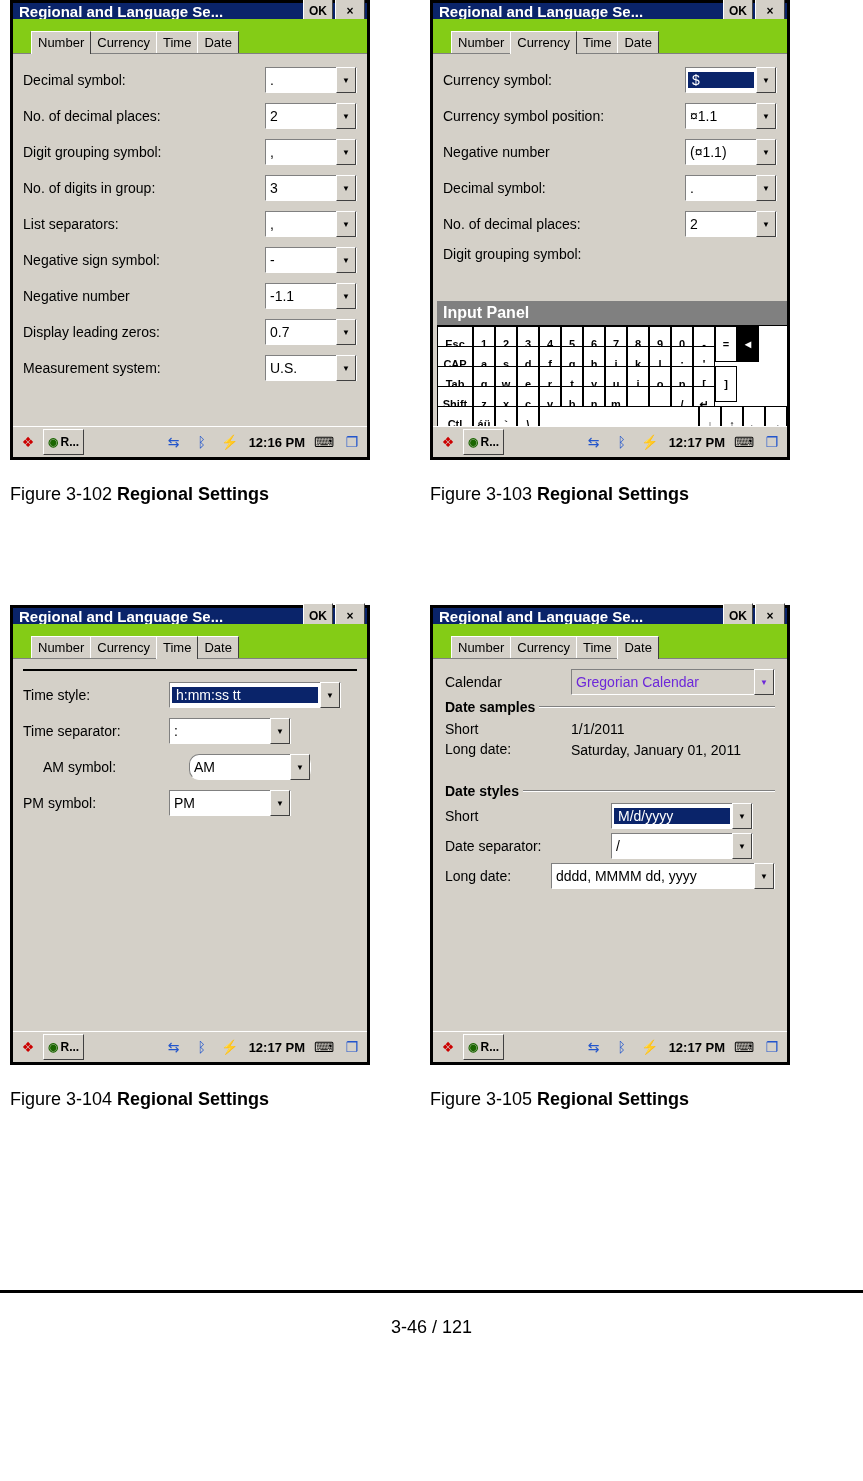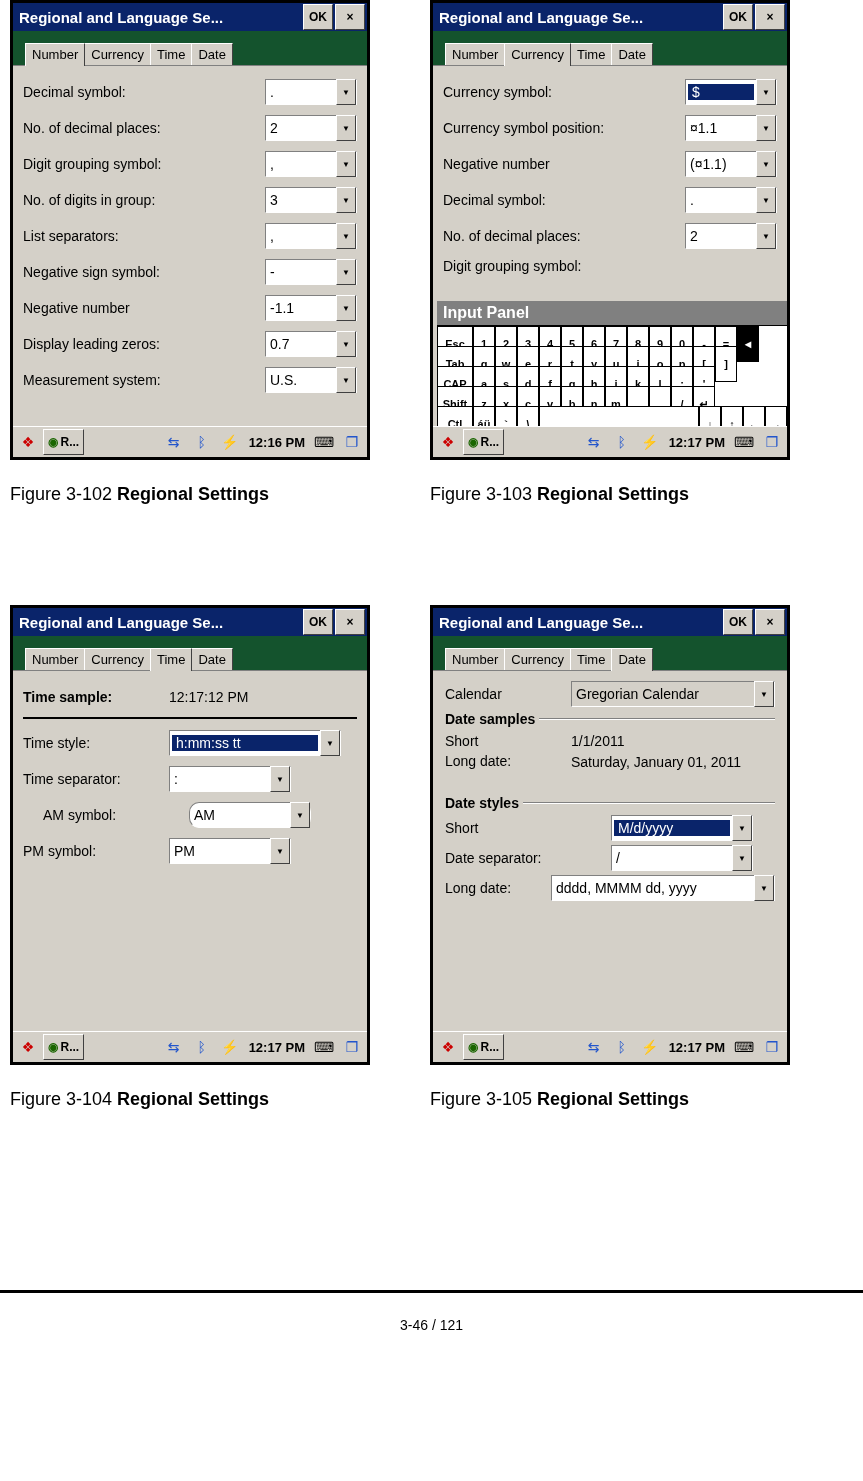--- a/index.html
+++ b/index.html
@@ -24,21 +24,21 @@
     border:3px solid #000;
     background:#d9d6cf;
     display:flex;
     flex-direction:column;
     box-sizing:border-box;
   }
   
   .titlebar{
     background:#0a246a;
     color:#fff;
-    height:28px;
+    height:16px;
     display:flex;
     align-items:center;
     font-weight:bold;
     font-size:15px;
     padding-left:6px;
   }
   .titlebar .ttl{flex:1;}
   .tb-btn{
     width:28px;height:24px;
     background:#d4d0c8;
@@ -48,22 +48,22 @@
     display:flex;align-items:center;justify-content:center;
     border-top:1px solid #fff;border-left:1px solid #fff;
     border-right:1px solid #404040;border-bottom:1px solid #404040;
     margin-right:2px;
   }
   
   .tabs{
     display:flex;
     align-items:flex-end;
     height:30px;
-    background:#14532d;
-    padding:4px 4px 0 12px;
+    background:#84cc16;
+    padding:4px 4px 0 18px;
     border-bottom:1px solid #808080;
   }
   .tab{
     background:#d4d0c8;
     border-top:1px solid #fff;border-left:1px solid #fff;
     border-right:1px solid #404040;
     padding:3px 6px;
     font-size:13px;
     margin-right:-1px;
   }
@@ -84,21 +84,21 @@
   .row .lbl{flex:1;font-size:14px;}
   .row .lbl.bold{font-weight:bold;}
   .row .valtxt{font-size:14px;}
   .combo{
     display:flex;align-items:center;
     height:24px;
     background:#fff;
     border-top:1px solid #808080;border-left:1px solid #808080;
     border-right:1px solid #fff;border-bottom:1px solid #fff;
   }
-  .combo.disabled{background:#d4d0c8;color:#000000;}
+  .combo.disabled{background:#d4d0c8;color:#6d28d9;}
   .combo .v{flex:1;padding:0 4px;font-size:14px;white-space:nowrap;overflow:hidden;}
   .combo .v.sel{background:#0a246a;color:#fff;margin:2px;}
   .combo .drop{
     width:18px;height:100%;
     background:#d4d0c8;
     display:flex;align-items:center;justify-content:center;
     border-top:1px solid #fff;border-left:1px solid #fff;
     border-right:1px solid #404040;border-bottom:1px solid #404040;
     font-size:8px;
   }
@@ -155,21 +155,21 @@
   .caption .figno{}
   .caption .figtitle{font-weight:bold;}
   
   .pgfoot{
     margin-top:180px;
     width:863px;
     border-top:3px solid #000;
     text-align:center;
     padding-top:24px;
     padding-bottom:30px;
-    font-size:14px;
+    font-size:18px;
   }
 </style>
 </head>
 <body>
 
 <div class="grid">
 
   <div class="cell">
     <div class="scrwrap">
       <div class="titlebar">
@@ -335,49 +335,49 @@
                 <div class="key">5</div>
                 <div class="key">6</div>
                 <div class="key">7</div>
                 <div class="key">8</div>
                 <div class="key">9</div>
                 <div class="key">0</div>
                 <div class="key">-</div>
                 <div class="key">=</div>
                 <div class="key dark">◄</div>
               </div>
+            <div class="krow" id="kr3">
+                <div class="key wide">CAP</div>
+                <div class="key">a</div>
+                <div class="key">s</div>
+                <div class="key">d</div>
+                <div class="key">f</div>
+                <div class="key">g</div>
+                <div class="key">h</div>
+                <div class="key">j</div>
+                <div class="key">k</div>
+                <div class="key">l</div>
+                <div class="key">;</div>
+                <div class="key">'</div>
+              </div>
             <div class="krow" id="kr2">
                 <div class="key wide">Tab</div>
                 <div class="key">q</div>
                 <div class="key">w</div>
                 <div class="key">e</div>
                 <div class="key">r</div>
                 <div class="key">t</div>
                 <div class="key">y</div>
                 <div class="key">u</div>
                 <div class="key">i</div>
                 <div class="key">o</div>
                 <div class="key">p</div>
                 <div class="key">[</div>
                 <div class="key">]</div>
               </div>
-            <div class="krow" id="kr3">
-                <div class="key wide">CAP</div>
-                <div class="key">a</div>
-                <div class="key">s</div>
-                <div class="key">d</div>
-                <div class="key">f</div>
-                <div class="key">g</div>
-                <div class="key">h</div>
-                <div class="key">j</div>
-                <div class="key">k</div>
-                <div class="key">l</div>
-                <div class="key">;</div>
-                <div class="key">'</div>
-              </div>
             <div class="krow" id="kr4">
                 <div class="key wide">Shift</div>
                 <div class="key">z</div>
                 <div class="key">x</div>
                 <div class="key">c</div>
                 <div class="key">v</div>
                 <div class="key">b</div>
                 <div class="key">n</div>
                 <div class="key">m</div>
                 <div class="key">,</div>
@@ -426,24 +426,20 @@
         <div class="tb-btn">OK</div>
         <div class="tb-btn">×</div>
       </div>
       <div class="tabs">
         <div class="tab">Number</div>
         <div class="tab">Currency</div>
         <div class="tab active">Time</div>
         <div class="tab">Date</div>
       </div>
       <div class="body">
-        <div class="row">
-          <span class="lbl bold" style="flex:0 0 140px;">Time sample:</span>
-          <span class="valtxt">12:17:12 PM</span>
-        </div>
         <div class="divline"></div>
         <div id="s104rows">
             <div class="row">
               <span class="lbl" style="flex: 0 0 140px;">Time style:</span>
               <div class="combo" style="width: 170px;">
                 <span class="v sel">h:mm:ss tt</span>
                 <span class="drop">▼</span>
               </div>
             </div>
             <div class="row">

